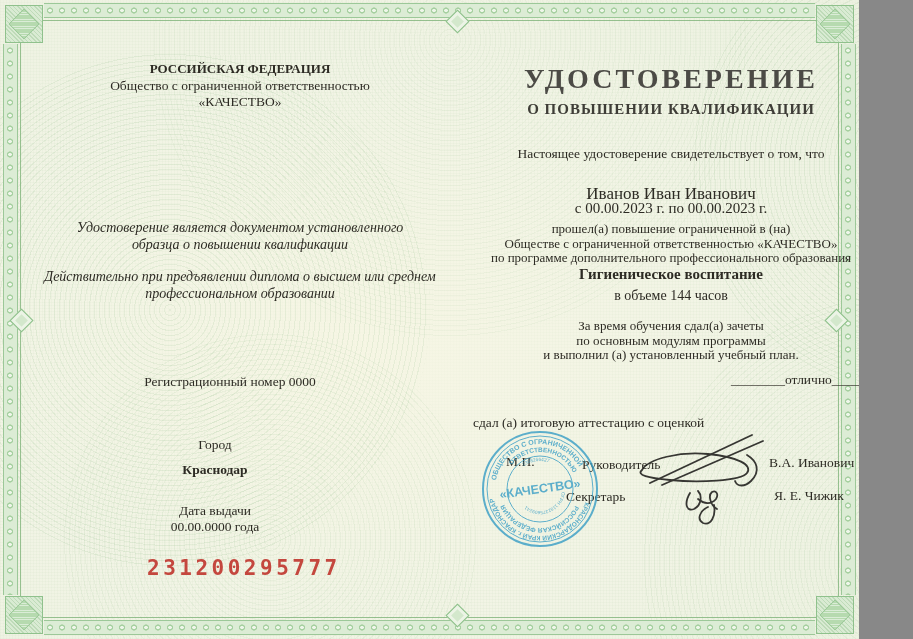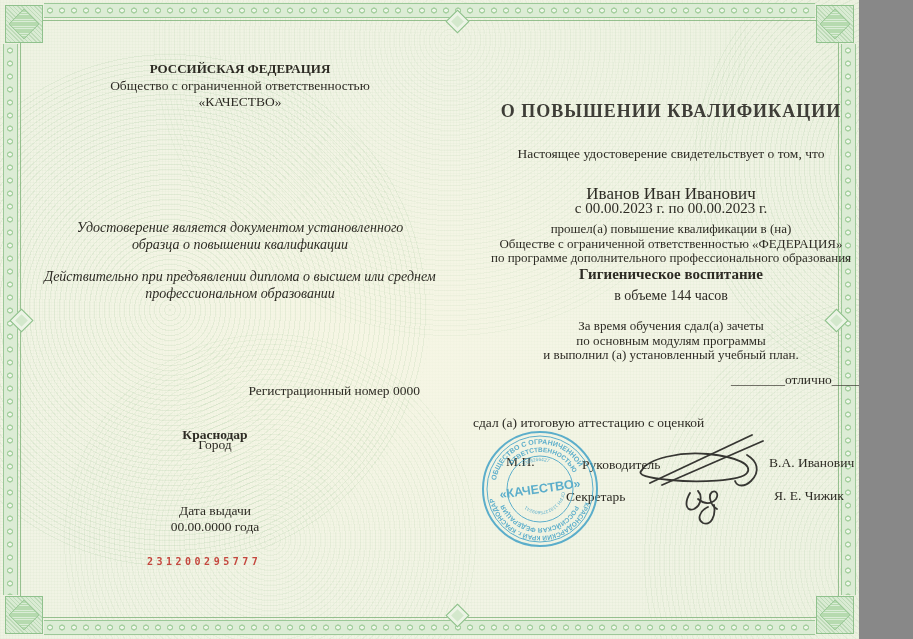--- a/index.html
+++ b/index.html
@@ -46,24 +46,24 @@
   .d-left{left:13px;top:312px;} .d-right{right:14px;top:312px;}
 
   
   .t{position:absolute;text-align:center;line-height:1.18;}
   .lcol{left:28px;width:424px;}
   .lcity{left:40px;width:350px;}
   .rcol{left:470px;width:402px;}
   .b{font-weight:bold;}
   .i{font-style:italic;}
   .title{font-size:28px;font-weight:bold;letter-spacing:3px;color:#4c4b46;}
-  .subtitle{font-size:18px;font-weight:bold;letter-spacing:1px;color:#3e3d37;}
+  .subtitle{font-size:15px;font-weight:bold;letter-spacing:1px;color:#3e3d37;}
   .fs13{font-size:13px;} .fs135{font-size:13.5px;} .fs14{font-size:14px;}
   .fs145{font-size:15px;} .fs15{font-size:15px;} .fs17{font-size:17px;}
-  .serial{font-family:"DejaVu Sans Mono", monospace;font-size:10px;letter-spacing:3.5px;color:#c4473e;font-weight:bold;}
+  .serial{font-family:"DejaVu Sans Mono", monospace;font-size:21px;letter-spacing:3.5px;color:#c4473e;font-weight:bold;}
   .lh{line-height:14.5px;}
   .abs{position:absolute;white-space:nowrap;}
 
   .stamp{position:absolute;left:478px;top:427px;opacity:.82;}
   .sig{position:absolute;left:590px;top:415px;}
 </style>
 </head>
 <body>
 
 <div class="page">
@@ -97,38 +97,39 @@
 
   <div class="t lcol i fs14" style="top:220px;line-height:16.5px;">
     <div>Удостоверение является документом установленного</div>
     <div>образца о повышении квалификации</div>
   </div>
   <div class="t lcol i fs14" style="top:269px;line-height:16.5px;">
     <div>Действительно при предъявлении диплома о высшем или среднем</div>
     <div>профессиональном образовании</div>
   </div>
 
-  <div class="t fs135" style="left:40px;width:380px;top:383px;text-align:right;">Регистрационный номер 0000</div>
+  <div class="t fs135" style="left:40px;width:380px;top:374px;">Регистрационный номер 0000</div>
 
   <div class="t lcity fs135" style="top:437px;">Город</div>
-  <div class="t lcity b fs135" style="top:427px;">Краснодар</div>
+  <div class="t lcity b fs135" style="top:462px;">Краснодар</div>
   <div class="t lcity fs135" style="top:503px;text-align:center;">Дата выдачи</div>
   <div class="t lcity fs135" style="top:519px;">00.00.0000 года</div>
 
   <div class="abs serial" style="left:147px;top:556px;">231200295777</div>
 
+  <div class="t rcol title" style="top:62px;">УДОСТОВЕРЕНИЕ</div>
   <div class="t rcol subtitle" style="top:101px;">О ПОВЫШЕНИИ КВАЛИФИКАЦИИ</div>
 
   <div class="t rcol fs135" style="top:146px;">Настоящее удостоверение свидетельствует о том, что</div>
   <div class="t rcol fs17" style="top:184px;">Иванов Иван Иванович</div>
   <div class="t rcol fs15" style="top:200px;">с 00.00.2023 г. по 00.00.2023 г.</div>
 
   <div class="t rcol fs13 lh" style="top:222px;">
-    <div>прошел(а) повышение квалификации в (на)</div>
-    <div>Обществе с ограниченной ответственностью «ФЕДЕРАЦИЯ»</div>
+    <div>прошел(а) повышение ограниченной в (на)</div>
+    <div>Обществе с ограниченной ответственностью «КАЧЕСТВО»</div>
     <div>по программе дополнительного профессионального образования</div>
   </div>
   <div class="t rcol b fs145" style="top:266px;">Гигиеническое воспитание</div>
   <div class="t rcol fs14" style="top:288px;">в объеме 144 часов</div>
 
   <div class="t rcol fs13 lh" style="top:319px;">
     <div>За время обучения сдал(а) зачеты</div>
     <div>по основным модулям программы</div>
     <div>и выполнил (а) установленный учебный план.</div>
   </div>

